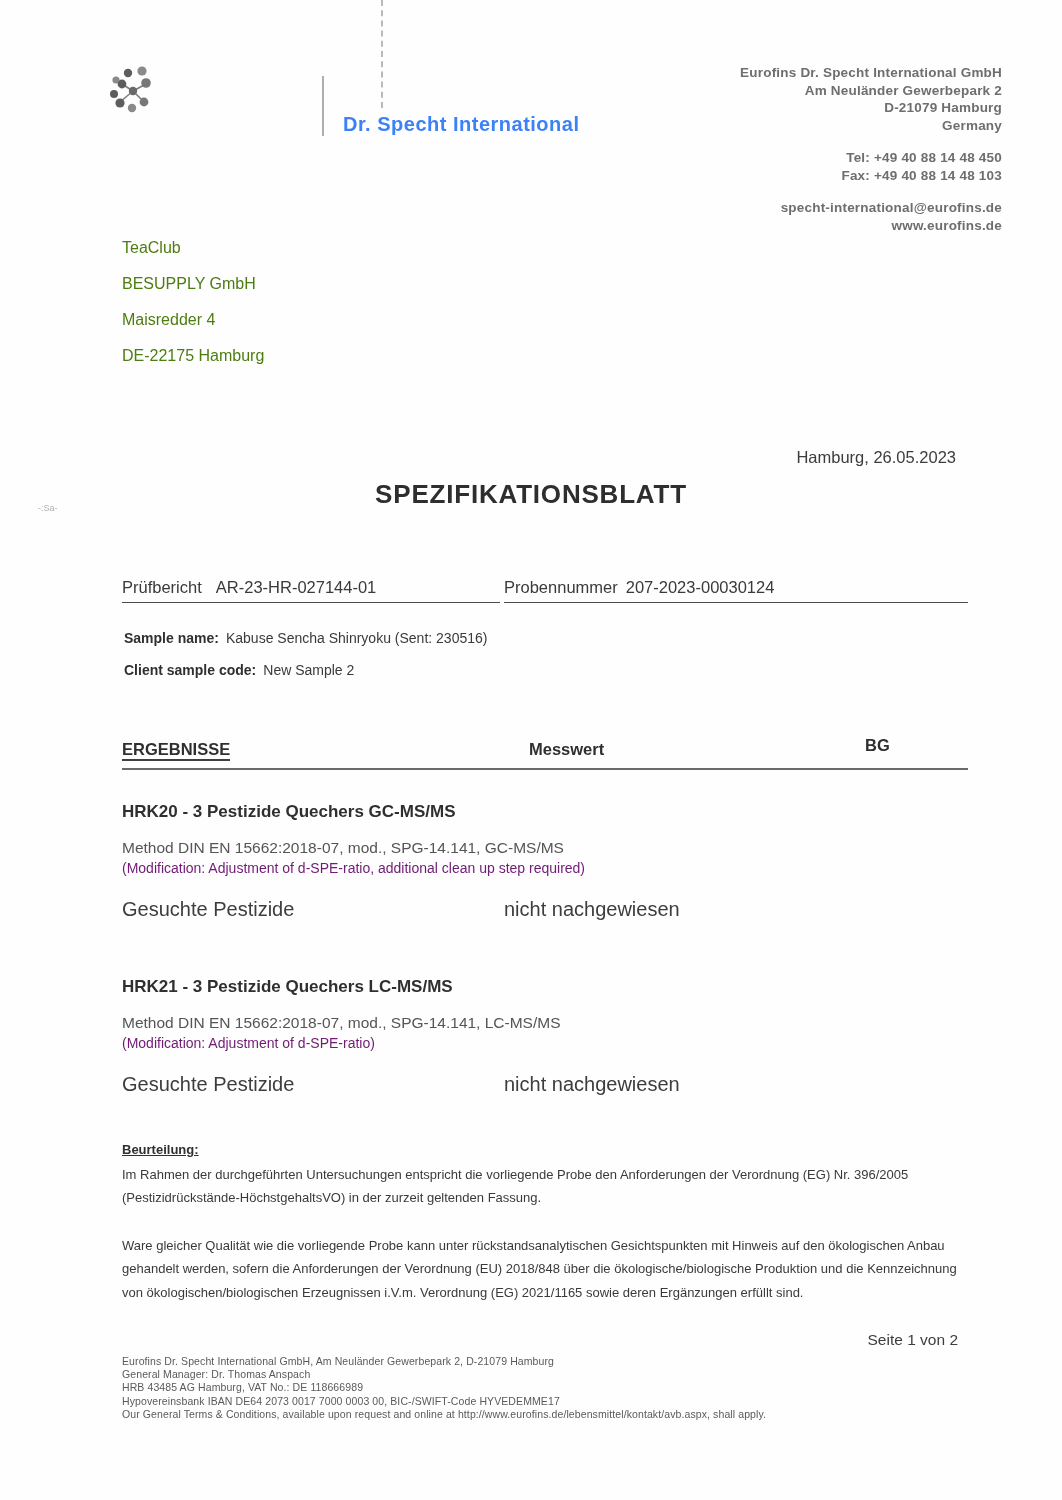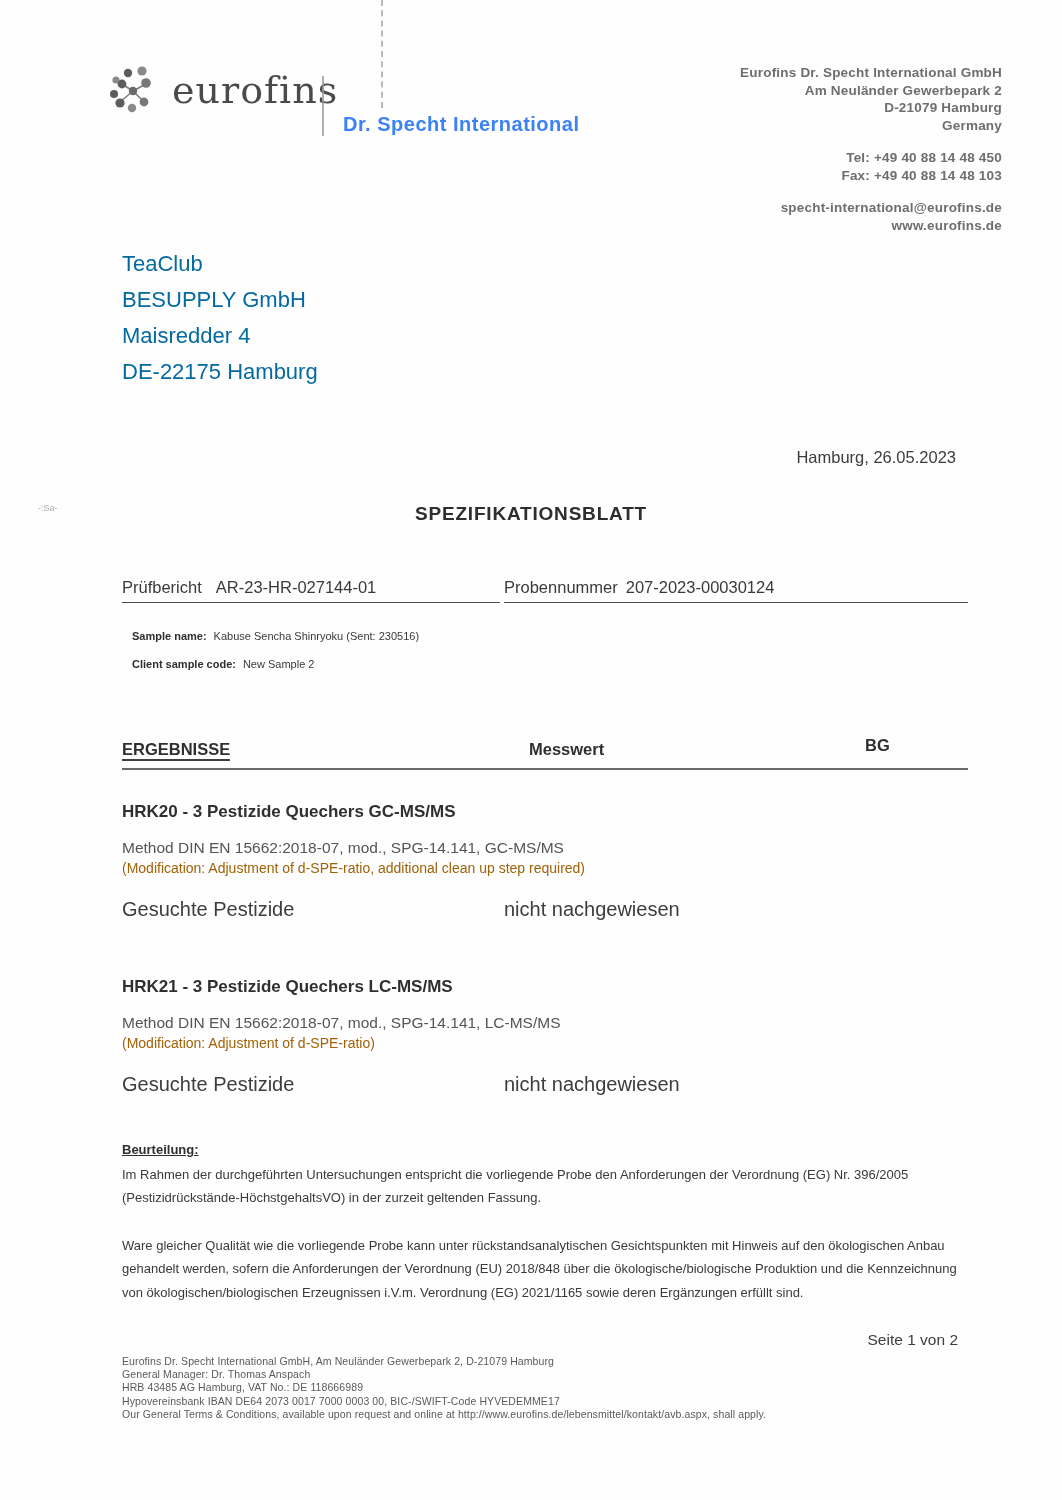--- a/index.html
+++ b/index.html
@@ -14,46 +14,46 @@
   }
   
   .logo-block{position:absolute;left:106px;top:64px;display:flex;align-items:center;gap:10px;}
   .logo-word{font-family:"DejaVu Serif", serif;font-size:38px;color:#4a4a4a;letter-spacing:1px;}
   .v-divider{position:absolute;left:322px;top:76px;width:2px;height:60px;background:#9a9a9a;opacity:.8;}
   .v-dotted{position:absolute;left:381px;top:0;height:108px;border-left:2px dashed #b9b9b9;}
   .division{position:absolute;left:343px;top:113px;font-size:20px;font-weight:700;color:#3b82f6;letter-spacing:.5px;}
   .head-right{position:absolute;right:60px;top:64px;text-align:right;font-size:13.5px;line-height:17.5px;color:#6e6e6e;font-weight:600;letter-spacing:.2px;}
   .head-right .gap{height:15px;}
   
-  .recipient{position:absolute;left:122px;top:255px;font-size:22px;color:#0369a1;}
+  .recipient{position:absolute;left:122px;top:239px;font-size:16px;color:#4d7c0f;}
   .recipient div{margin-bottom:19px;line-height:17px;}
   
   .date-line{position:absolute;right:106px;top:448px;font-size:16.5px;color:#3c3c3c;}
-  .doc-title{position:absolute;left:0;top:479px;width:1062px;text-align:center;font-size:19px;font-weight:700;letter-spacing:.8px;color:#2e2e2e;margin-top:24px;}
+  .doc-title{position:absolute;left:0;top:479px;width:1062px;text-align:center;font-size:26px;font-weight:700;letter-spacing:.8px;color:#2e2e2e;}
   .smudge{position:absolute;left:38px;top:503px;width:26px;height:9px;color:#9a9a9a;font-size:9px;filter:blur(.6px);opacity:.8;}
   
   .report-ids{position:absolute;left:122px;top:578px;width:846px;font-size:16.5px;color:#3a3a3a;}
   .rid-left{position:absolute;left:0;top:0;width:378px;border-bottom:1.5px solid #4c4c4c;padding-bottom:5px;}
   .rid-right{position:absolute;left:382px;top:0;width:464px;border-bottom:1.5px solid #4c4c4c;padding-bottom:5px;}
   .rid-left .lbl{margin-right:14px;}
   .rid-right .lbl{margin-right:8px;}
-  .sample-block{position:absolute;left:132px;top:630px;font-size:11px;color:#3a3a3a;}
+  .sample-block{position:absolute;left:124px;top:630px;font-size:14px;color:#3a3a3a;}
   .sample-block .row{margin-bottom:16px;}
   .sample-block b{color:#2f2f2f;margin-right:7px;}
   
   .res-head{position:absolute;left:122px;top:738px;width:846px;height:30px;border-bottom:2px solid #6a6a6a;font-size:16.5px;font-weight:700;color:#2f2f2f;}
   .res-head .c1{position:absolute;left:0;top:2px;border-bottom:2.5px solid #3f3f3f;padding-bottom:0;}
   .res-head .c2{position:absolute;left:407px;top:2px;text-align:center;}
   .res-head .c3{position:absolute;left:743px;top:-2px;}
   .section{position:absolute;left:122px;width:846px;}
   .sec-a{top:802px;}
   .sec-b{top:977px;}
   .sec-title{font-size:17px;font-weight:700;color:#2f2f2f;margin-bottom:17px;}
   .sec-method{font-size:15.5px;color:#555;margin-bottom:3px;}
-  .sec-mod{font-size:14px;color:#a16207;margin-bottom:22px;}
+  .sec-mod{font-size:14px;color:#701a75;margin-bottom:22px;}
   .sec-row{position:relative;font-size:20px;color:#3d3d3d;height:22px;}
   .sec-row .analyte{position:absolute;left:0;}
   .sec-row .result{position:absolute;left:382px;}
   
   .assessment{position:absolute;left:122px;top:1138px;width:852px;font-size:13px;color:#3a3a3a;line-height:23.5px;}
   .assessment .hd{font-weight:700;text-decoration:underline;color:#2f2f2f;margin-bottom:1px;}
   .assessment p{margin:0 0 24px 0;}
   
   .page-num{position:absolute;right:104px;top:1331px;font-size:15.5px;color:#3d3d3d;}
   .footer{position:absolute;left:122px;top:1355px;font-size:10.5px;line-height:13.2px;color:#5a5a5a;letter-spacing:.1px;}
@@ -80,21 +80,20 @@
           <circle cx="16" cy="20" r="4.4"></circle>
           <circle cx="40" cy="19" r="4.8" fill="#777"></circle>
           <circle cx="27" cy="27" r="4.2" fill="#6a6a6a"></circle>
           <circle cx="8" cy="30" r="4.0"></circle>
           <circle cx="14" cy="39" r="4.6"></circle>
           <circle cx="26" cy="44" r="4.2" fill="#8a8a8a"></circle>
           <circle cx="38" cy="38" r="4.4" fill="#777"></circle>
         </g>
       </svg>
     </span>
-    <span class="logo-word">eurofins</span>
   </div>
   <div class="v-divider"></div>
   <div class="v-dotted"></div>
   <div class="division">Dr. Specht International</div>
 
   <div class="head-right">
     <div>Eurofins Dr. Specht International GmbH</div>
     <div>Am Neuländer Gewerbepark 2</div>
     <div>D-21079 Hamburg</div>
     <div>Germany</div>

